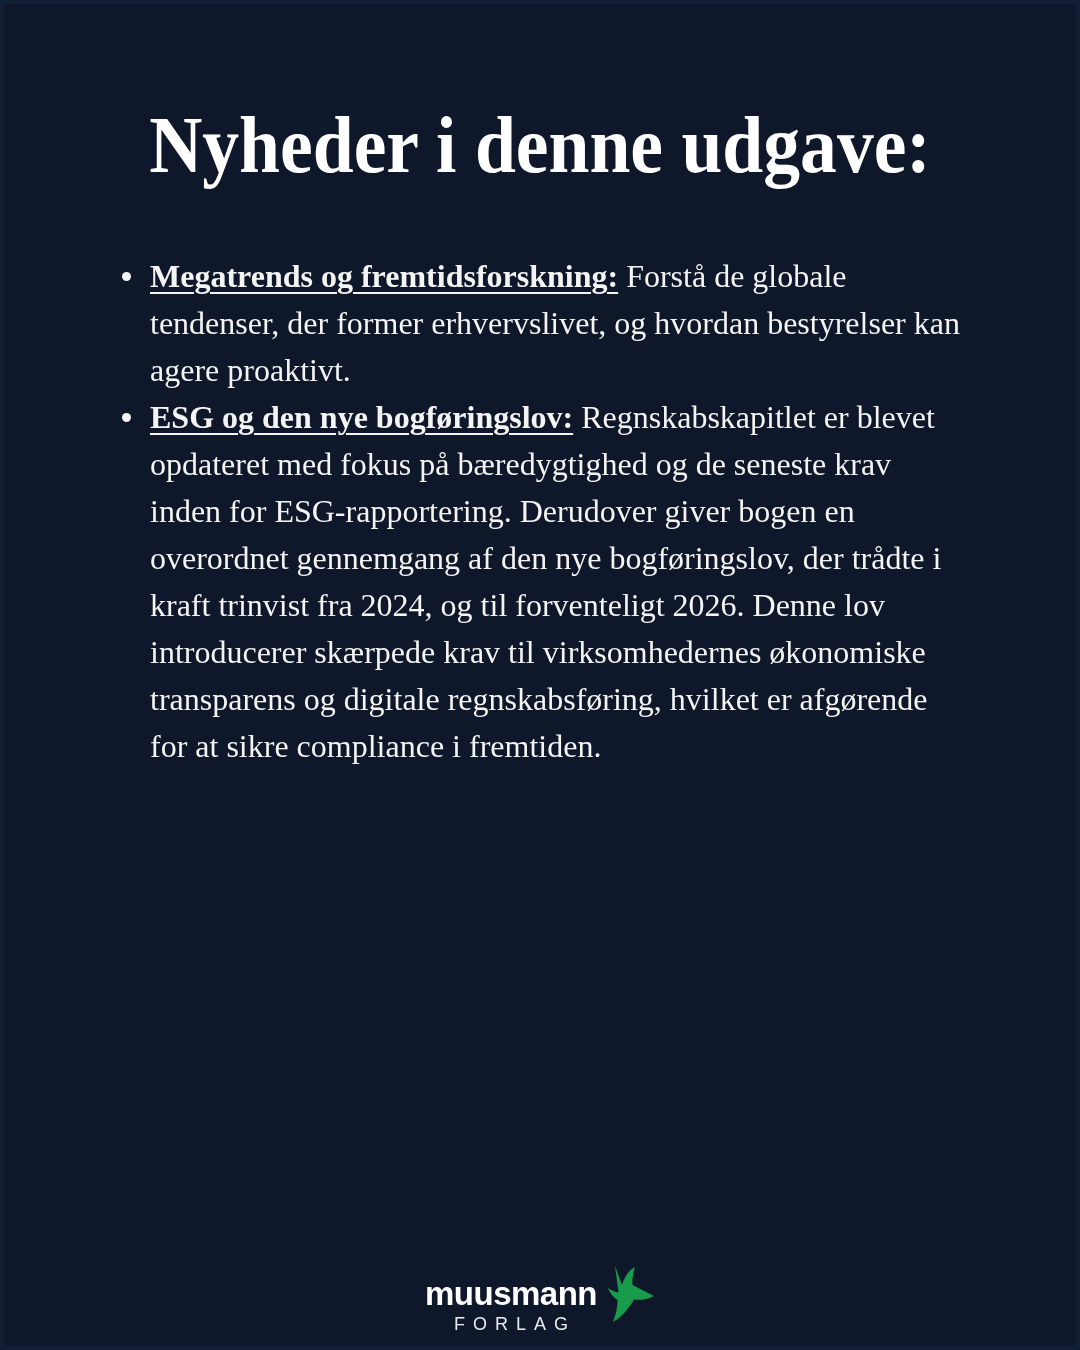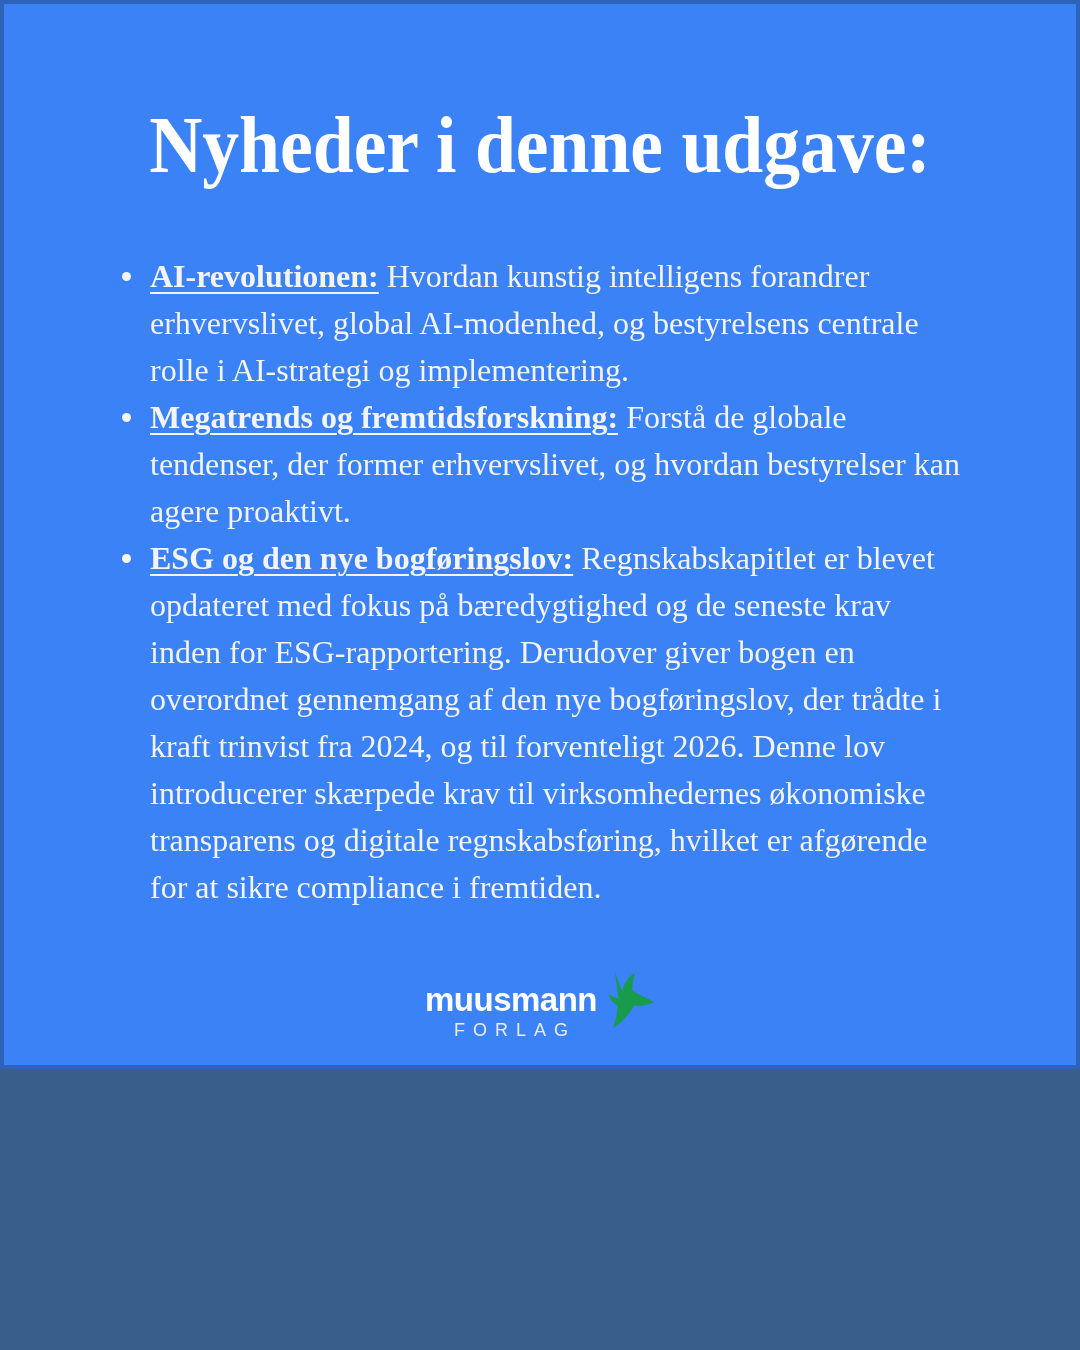--- a/index.html
+++ b/index.html
@@ -6,22 +6,22 @@
   body {
     width: 1080px;
     height: 1350px;
     background: #3A5E8C;
     font-family: "Liberation Serif", serif;
     overflow: hidden;
   }
   .page {
     position: relative;
     width: 1080px;
-    height: 1069px;
-    background: #3b82f6;
+    height: 1350px;
+    background: #0f172a;
     box-shadow: inset 0 0 0 4px rgba(22, 43, 72, 0.35);
     box-sizing: border-box;
   }
   .title {
     margin: 0;
     padding-top: 100px;
     text-align: center;
     color: #FFFFFF;
     font-size: 80px;
     font-weight: 700;
@@ -57,21 +57,21 @@
   .lead {
     font-weight: 700;
     text-decoration: underline;
     text-decoration-thickness: 2px;
     text-underline-offset: 5px;
   }
   .logo {
     position: absolute;
     left: 0;
     right: 0;
-    bottom: 30px;
+    bottom: 17px;
     display: flex;
     justify-content: center;
     align-items: flex-start;
   }
   .logo-text { text-align: center; }
   .logo-name {
     font-family: "Liberation Sans", sans-serif;
     font-weight: 700;
     font-size: 33px;
     letter-spacing: -0.5px;
@@ -95,21 +95,20 @@
   }
 </style>
 </head>
 <body>
 
 <div class="page">
 
   <h1 class="title">Nyheder i denne udgave:</h1>
 
   <ul class="bullets">
-    <li><span class="lead">AI-revolutionen:</span> <span class="body-text">Hvordan kunstig intelligens forandrer erhvervslivet, global AI-modenhed, og bestyrelsens centrale rolle i AI-strategi og implementering.</span></li>
     <li><span class="lead">Megatrends og fremtidsforskning:</span> <span class="body-text">Forstå de globale tendenser, der former erhvervslivet, og hvordan bestyrelser kan agere proaktivt.</span></li>
     <li><span class="lead">ESG og den nye bogføringslov:</span> <span class="body-text">Regnskabskapitlet er blevet opdateret med fokus på bæredygtighed og de seneste krav inden for ESG-rapportering. Derudover giver bogen en overordnet gennemgang af den nye bogføringslov, der trådte i kraft trinvist fra 2024, og til forventeligt 2026. Denne lov introducerer skærpede krav til virksomhedernes økonomiske transparens og digitale regnskabsføring, hvilket er afgørende for at sikre compliance i fremtiden.</span></li>
   </ul>
 
   <div class="logo">
     <div class="logo-text">
       <div class="logo-name">muusmann</div>
       <div class="logo-sub">FORLAG</div>
     </div>
     <svg class="bird" viewBox="0 0 50 56" xmlns="http://www.w3.org/2000/svg">

